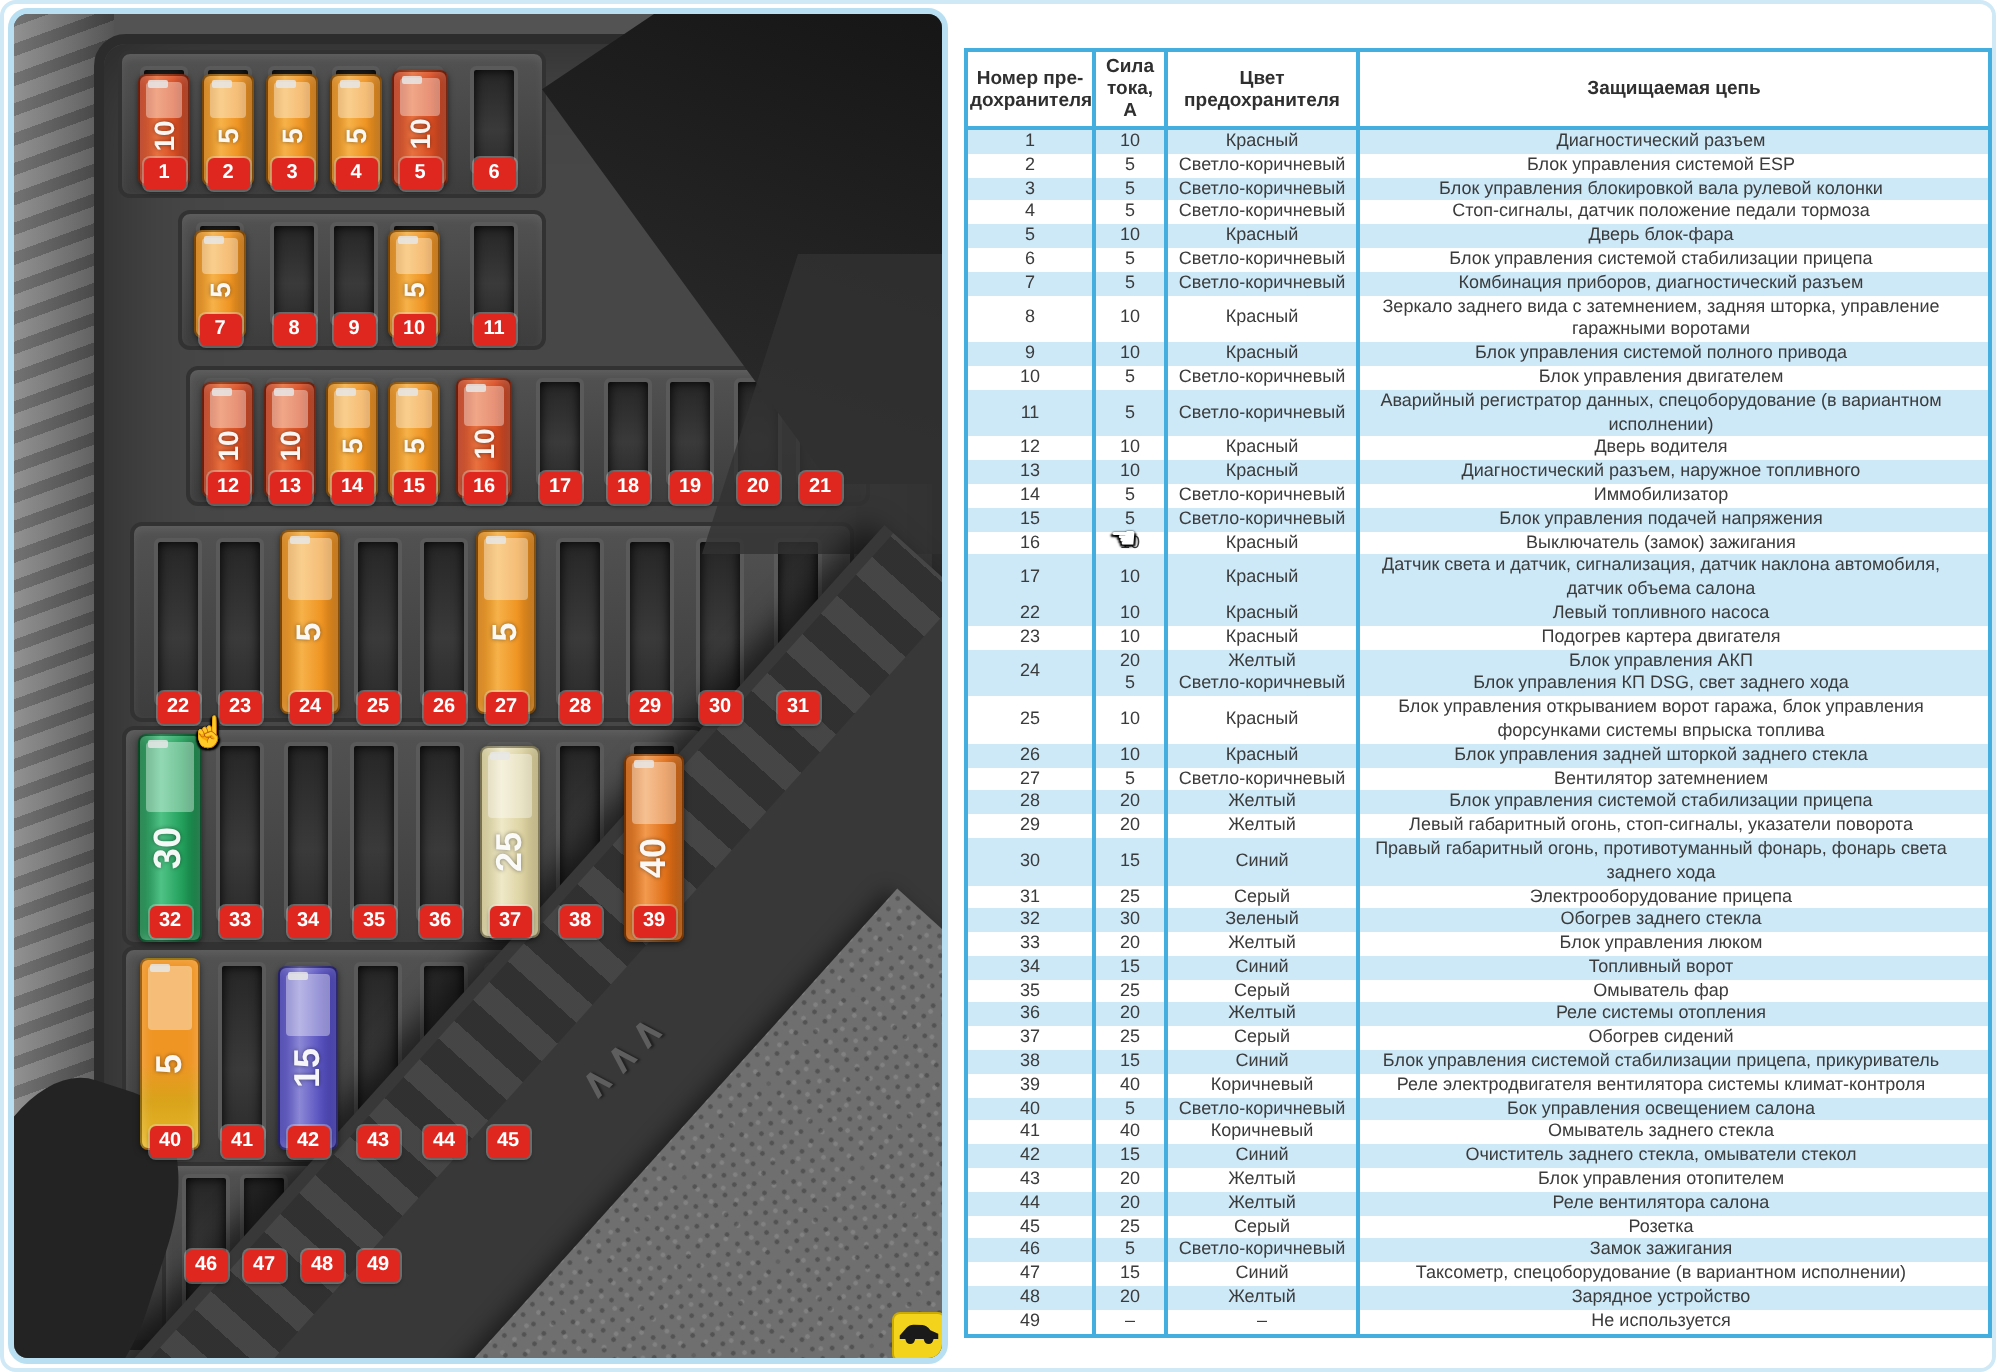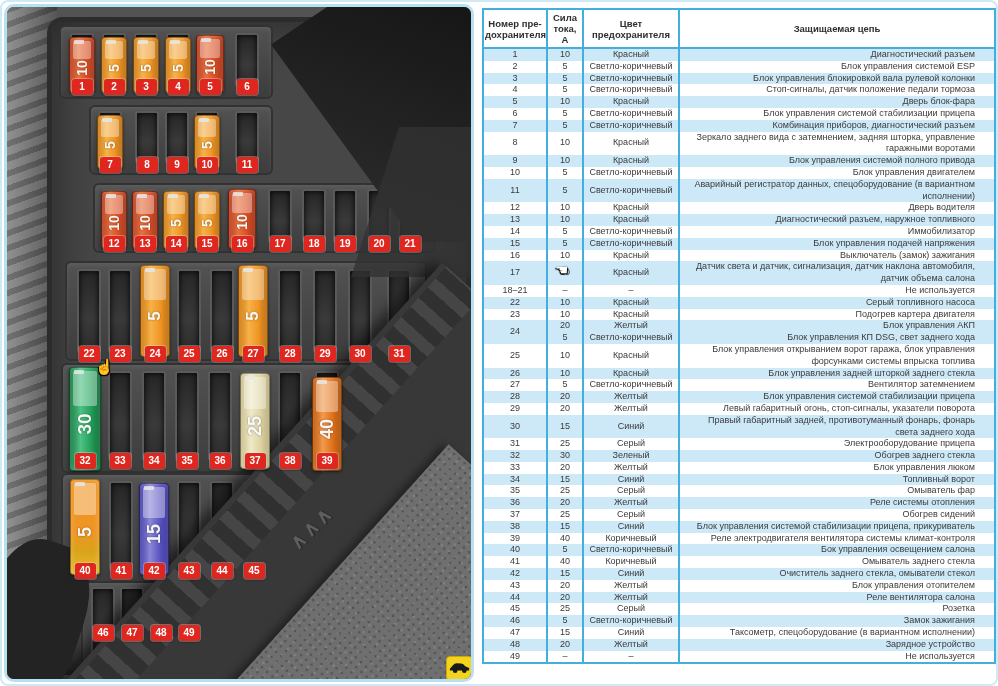--- a/index.html
+++ b/index.html
@@ -61,29 +61,29 @@
     font-weight:bold; font-size:10px; line-height:16px; text-align:center; border-radius:3px;
     box-shadow:0 0 0 1px rgba(255,255,255,.3), 0 1px 2px rgba(0,0,0,.6); }
   .hand { position:absolute; z-index:6; color:#fff; font-size:15px; line-height:1;
     text-shadow:0 0 1px #000, 1px 1px 1px #000, -1px 1px 1px #000; }
   .badge { position:absolute; z-index:6; width:27px; height:25px; background:#f4d31c;
     border-radius:4px; border:1px solid #caa900; display:flex; align-items:center; justify-content:center; }
   .badge svg { width:21px; height:14px; }
 
   
   .table-pane { position:absolute; left:480px; top:2px; width:516px; height:682px; background:#fff; }
-  table.fuses { border-collapse:collapse; width:514px; margin-top:4px; table-layout:fixed;
+  table.fuses { border-collapse:collapse; width:514px; margin-top:20px; table-layout:fixed;
     border:2px solid #44aede; }
   table.fuses th, table.fuses td { border-left:2px solid #44aede; vertical-align:middle;
     color:#3b3b3b; white-space:pre-line; }
   table.fuses th:first-child, table.fuses td:first-child { border-left:none; }
   table.fuses th { border-bottom:2px solid #44aede; font-size:9.5px; line-height:11px;
     font-weight:bold; text-align:center; padding:2px 1px; background:#fff; color:#2f2f2f; }
   table.fuses td { font-size:9px; line-height:11.8px; padding:0 2px; text-align:center; }
-  table.fuses td.c-circuit { text-align:right; padding-left:6px; padding-right:19px; }
+  table.fuses td.c-circuit { text-align:center; padding-left:6px; padding-right:19px; }
   table.fuses tr.stripe td { background:#cde8f7; }
   .col-num { width:64px; } .col-amp { width:36px; } .col-color { width:96px; } .col-circuit { width:316px; }
 </style>
 </head>
 <body>
 
 <div class="page">
 
   <div class="photo-frame">
     <div class="metal-left"></div>
@@ -421,31 +421,25 @@
     <td class="c-amp">10</td>
     <td class="c-color">Красный</td>
     <td class="c-circuit">Выключатель (замок) зажигания</td>
   </tr>
           <tr class="stripe">
     <td class="c-num">17</td>
     <td class="c-amp">10</td>
     <td class="c-color">Красный</td>
     <td class="c-circuit">Датчик света и датчик, сигнализация, датчик наклона автомобиля, датчик объема салона</td>
   </tr>
-          <tr>
-    <td class="c-num">18–21</td>
-    <td class="c-amp">–</td>
-    <td class="c-color">–</td>
-    <td class="c-circuit">Не используется</td>
-  </tr>
           <tr class="stripe">
     <td class="c-num">22</td>
     <td class="c-amp">10</td>
     <td class="c-color">Красный</td>
-    <td class="c-circuit">Серый топливного насоса</td>
+    <td class="c-circuit">Левый топливного насоса</td>
   </tr>
           <tr>
     <td class="c-num">23</td>
     <td class="c-amp">10</td>
     <td class="c-color">Красный</td>
     <td class="c-circuit">Подогрев картера двигателя</td>
   </tr>
           <tr class="stripe">
     <td class="c-num">24</td>
     <td class="c-amp">20
@@ -482,21 +476,21 @@
           <tr>
     <td class="c-num">29</td>
     <td class="c-amp">20</td>
     <td class="c-color">Желтый</td>
     <td class="c-circuit">Левый габаритный огонь, стоп-сигналы, указатели поворота</td>
   </tr>
           <tr class="stripe">
     <td class="c-num">30</td>
     <td class="c-amp">15</td>
     <td class="c-color">Синий</td>
-    <td class="c-circuit">Правый габаритный задней, противотуманный фонарь, фонарь света заднего хода</td>
+    <td class="c-circuit">Правый габаритный огонь, противотуманный фонарь, фонарь света заднего хода</td>
   </tr>
           <tr>
     <td class="c-num">31</td>
     <td class="c-amp">25</td>
     <td class="c-color">Серый</td>
     <td class="c-circuit">Электрооборудование прицепа</td>
   </tr>
           <tr class="stripe">
     <td class="c-num">32</td>
     <td class="c-amp">30</td>

